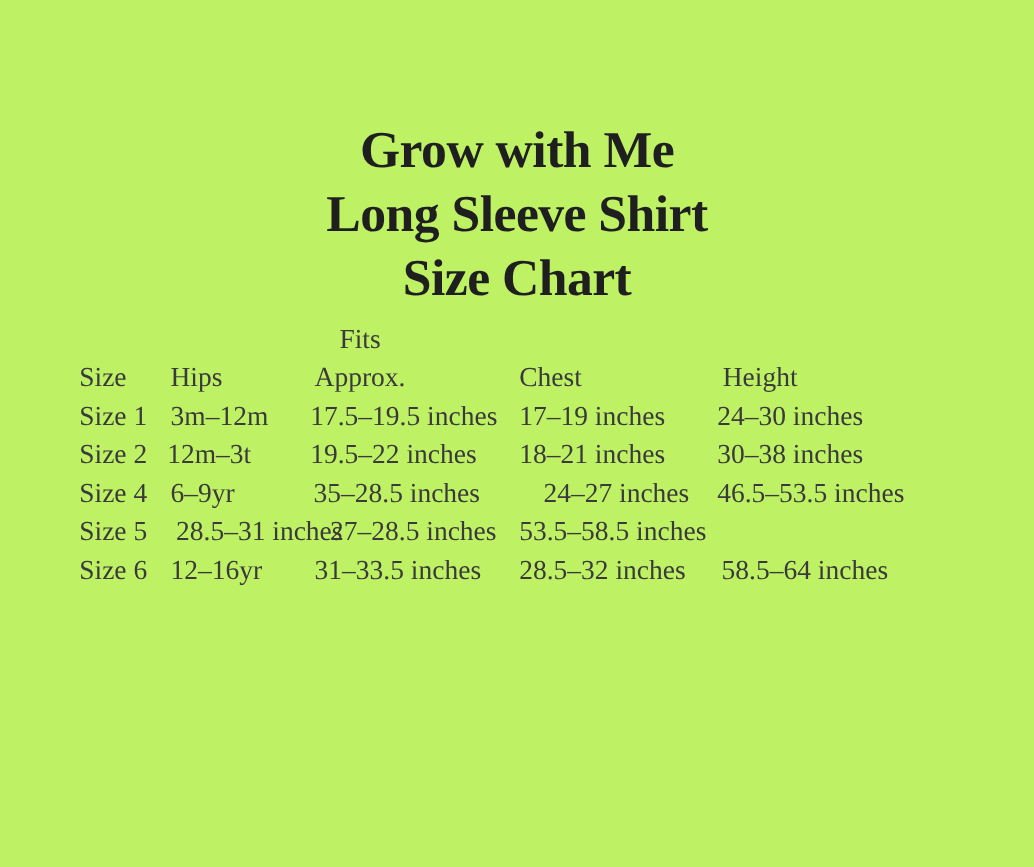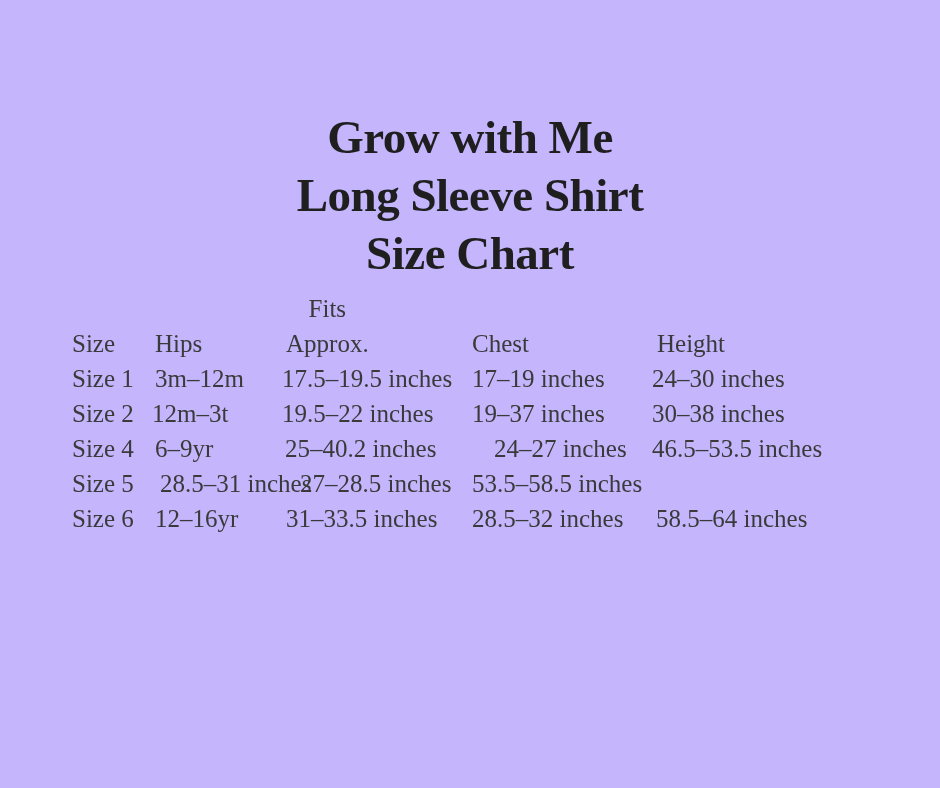--- a/index.html
+++ b/index.html
@@ -1,20 +1,20 @@
 <!DOCTYPE html>
 <html><head>
 <meta charset="utf-8">
 <style>
   html, body { margin: 0; padding: 0; background: #ffffff; }
   .canvas {
     position: relative;
     width: 940px;
     height: 788px;
-    background: #c4b5fd;
+    background: #bef264;
     overflow: hidden;
     font-family: "Liberation Serif", serif;
   }
   .title {
     position: absolute;
     top: 108px;
     left: 0;
     width: 940px;
     text-align: center;
     font-weight: bold;
@@ -86,29 +86,29 @@
     <div class="cell col-fits">3m–12m</div>
     <div class="cell col-hips">17.5–19.5 inches</div>
     <div class="cell col-chest">17–19 inches</div>
     <div class="cell col-height">24–30 inches</div>
   </div>
 
   <div class="row data-row">
     <div class="cell col-size">Size 2</div>
     <div class="cell col-fits">12m–3t</div>
     <div class="cell col-hips">19.5–22 inches</div>
-    <div class="cell col-chest">19–37 inches</div>
+    <div class="cell col-chest">18–21 inches</div>
     <div class="cell col-height">30–38 inches</div>
   </div>
 
 
   <div class="row data-row">
     <div class="cell col-size">Size 4</div>
     <div class="cell col-fits">6–9yr</div>
-    <div class="cell col-hips">25–40.2 inches</div>
+    <div class="cell col-hips">35–28.5 inches</div>
     <div class="cell col-chest">24–27 inches</div>
     <div class="cell col-height">46.5–53.5 inches</div>
   </div>
 
   <div class="row data-row">
     <div class="cell col-size">Size 5</div>
     <div class="cell col-hips">28.5–31 inches</div>
     <div class="cell col-chest">27–28.5 inches</div>
     <div class="cell col-height">53.5–58.5 inches</div>
   </div>

